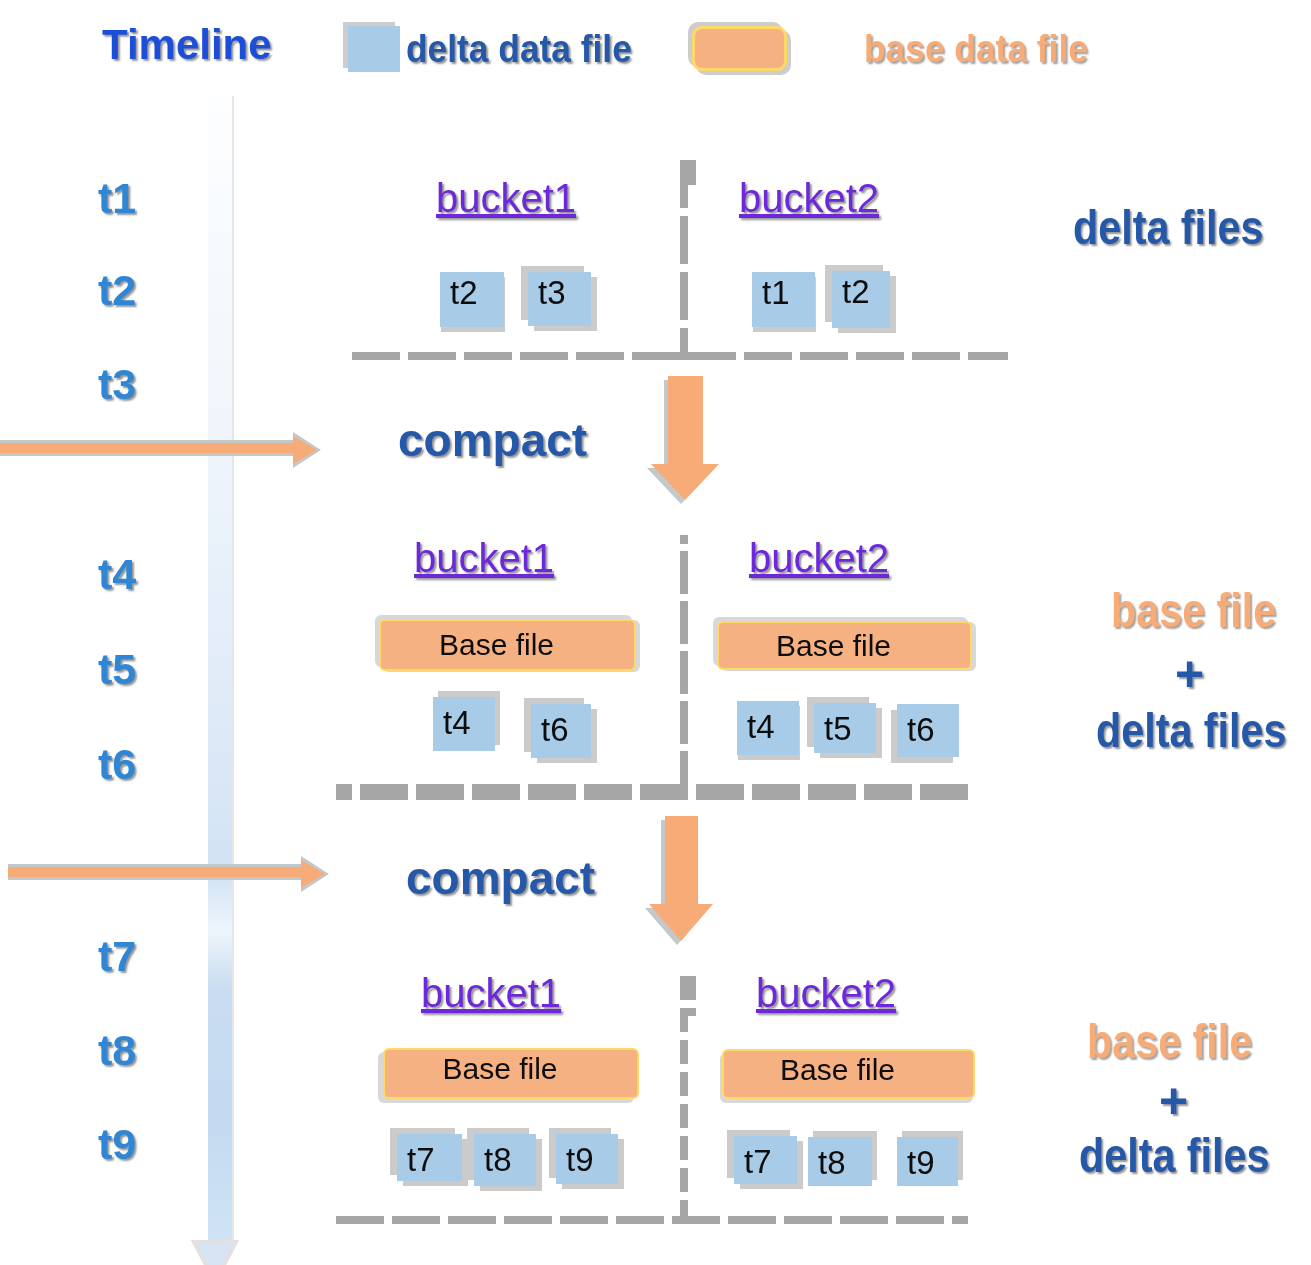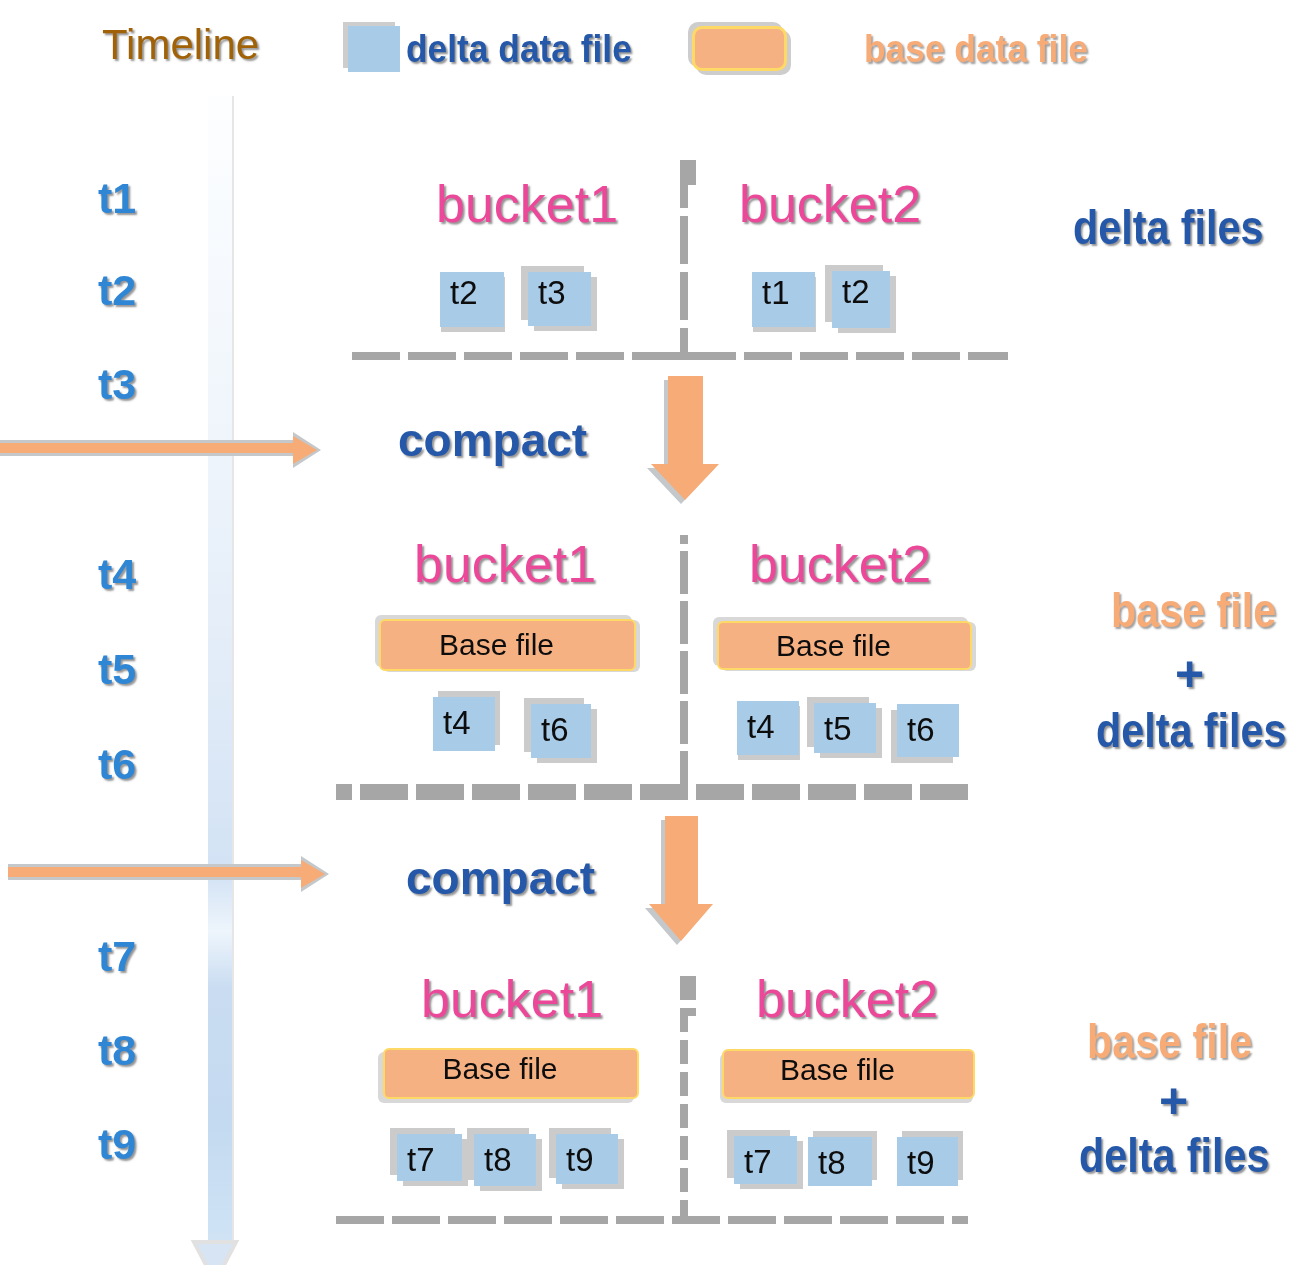--- a/index.html
+++ b/index.html
@@ -4,35 +4,35 @@
 <title>Compaction timeline diagram</title>
 <style>
   html,body{margin:0;padding:0;}
   body{width:1311px;height:1265px;background:#ffffff;
        font-family:"Liberation Sans",sans-serif;overflow:hidden;}
   #root{position:relative;width:1311px;height:1265px;}
   .abs{position:absolute;}
 
   
   .lbl{white-space:nowrap;line-height:1;}
-  .timeline-title{font-size:42px;font-weight:normal;color:#a16207;
+  .timeline-title{font-size:42px;font-weight:bold;color:#1d4ed8;
        text-shadow:2px 2px 2px rgba(130,130,130,.85);}
   .legend-text-blue{font-size:38px;font-weight:bold;color:#2558a8;transform-origin:left top;transform:scaleX(.93);
        text-shadow:2px 2px 2px rgba(130,130,130,.85);}
   .legend-text-orange{font-size:38px;font-weight:bold;color:#f7ab77;transform-origin:left top;transform:scaleX(.93);
        text-shadow:2px 2px 2px rgba(150,150,150,.9);}
   .tick{font-size:43px;font-weight:bold;color:#2e86d4;
        text-shadow:2px 2px 2px rgba(130,130,130,.85);}
   .compact{font-size:46px;font-weight:bold;color:#2558a8;
        text-shadow:2px 2px 2px rgba(130,130,130,.85);}
   .side-blue{font-size:48px;font-weight:bold;color:#2558a8;transform-origin:left top;transform:scaleX(.86);
        text-shadow:2px 2px 2px rgba(130,130,130,.85);}
   .side-orange{font-size:48px;font-weight:bold;color:#f7ab77;transform-origin:left top;transform:scaleX(.86);
        text-shadow:2px 2px 2px rgba(150,150,150,.9);}
-  .bucket{font-size:52px;color:#ec4899;text-shadow:2px 2px 2px rgba(60,60,60,.55);}
+  .bucket{font-size:40px;color:#6d28d9;text-shadow:2px 2px 2px rgba(60,60,60,.55);text-decoration:underline;}
 
   
   .dbox{background:#a8cbe8;color:#0d0d0d;font-size:33px;
         display:flex;align-items:flex-start;justify-content:flex-start;
         padding:7px 0 0 10px;box-sizing:border-box;
         box-shadow:3px 5px 0 0 #cbcbcb;}
   .sh-d{box-shadow:1px 5px 0 0 #cbcbcb !important;}
   .sh-ur{box-shadow:5px -6px 0 0 #cbcbcb !important;}
   .sh-all{box-shadow:-7px -6px 0 0 #cbcbcb, 6px 5px 0 0 #cbcbcb !important;}
   .sh-dl{box-shadow:-6px 6px 0 0 #cbcbcb !important;}

